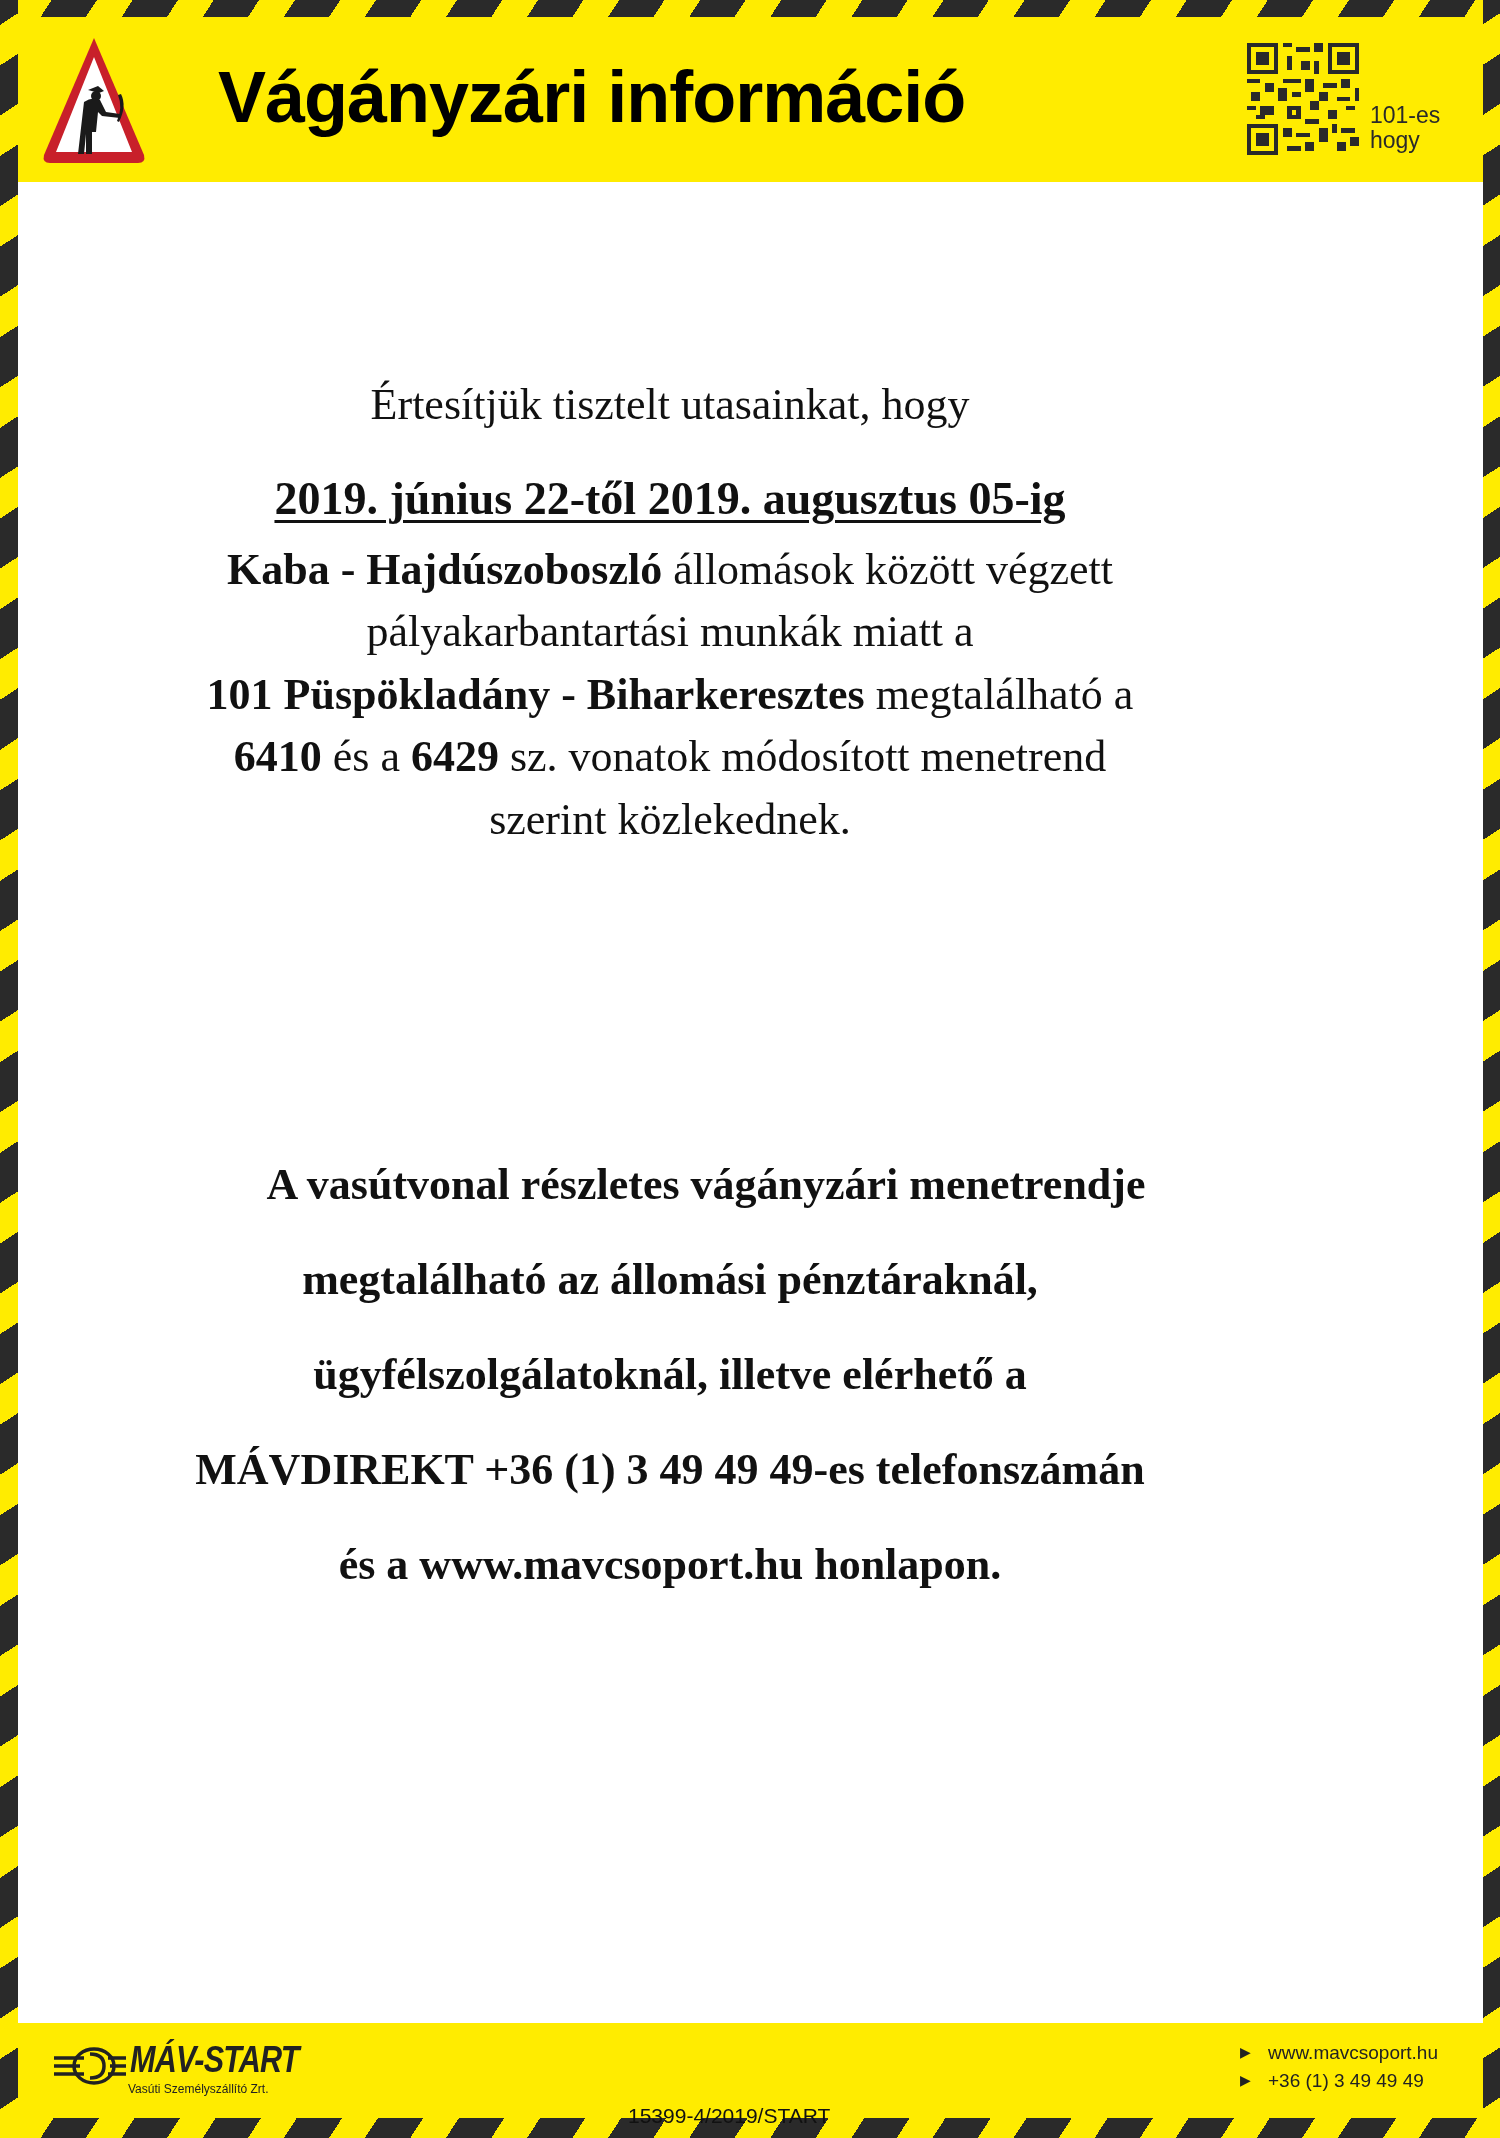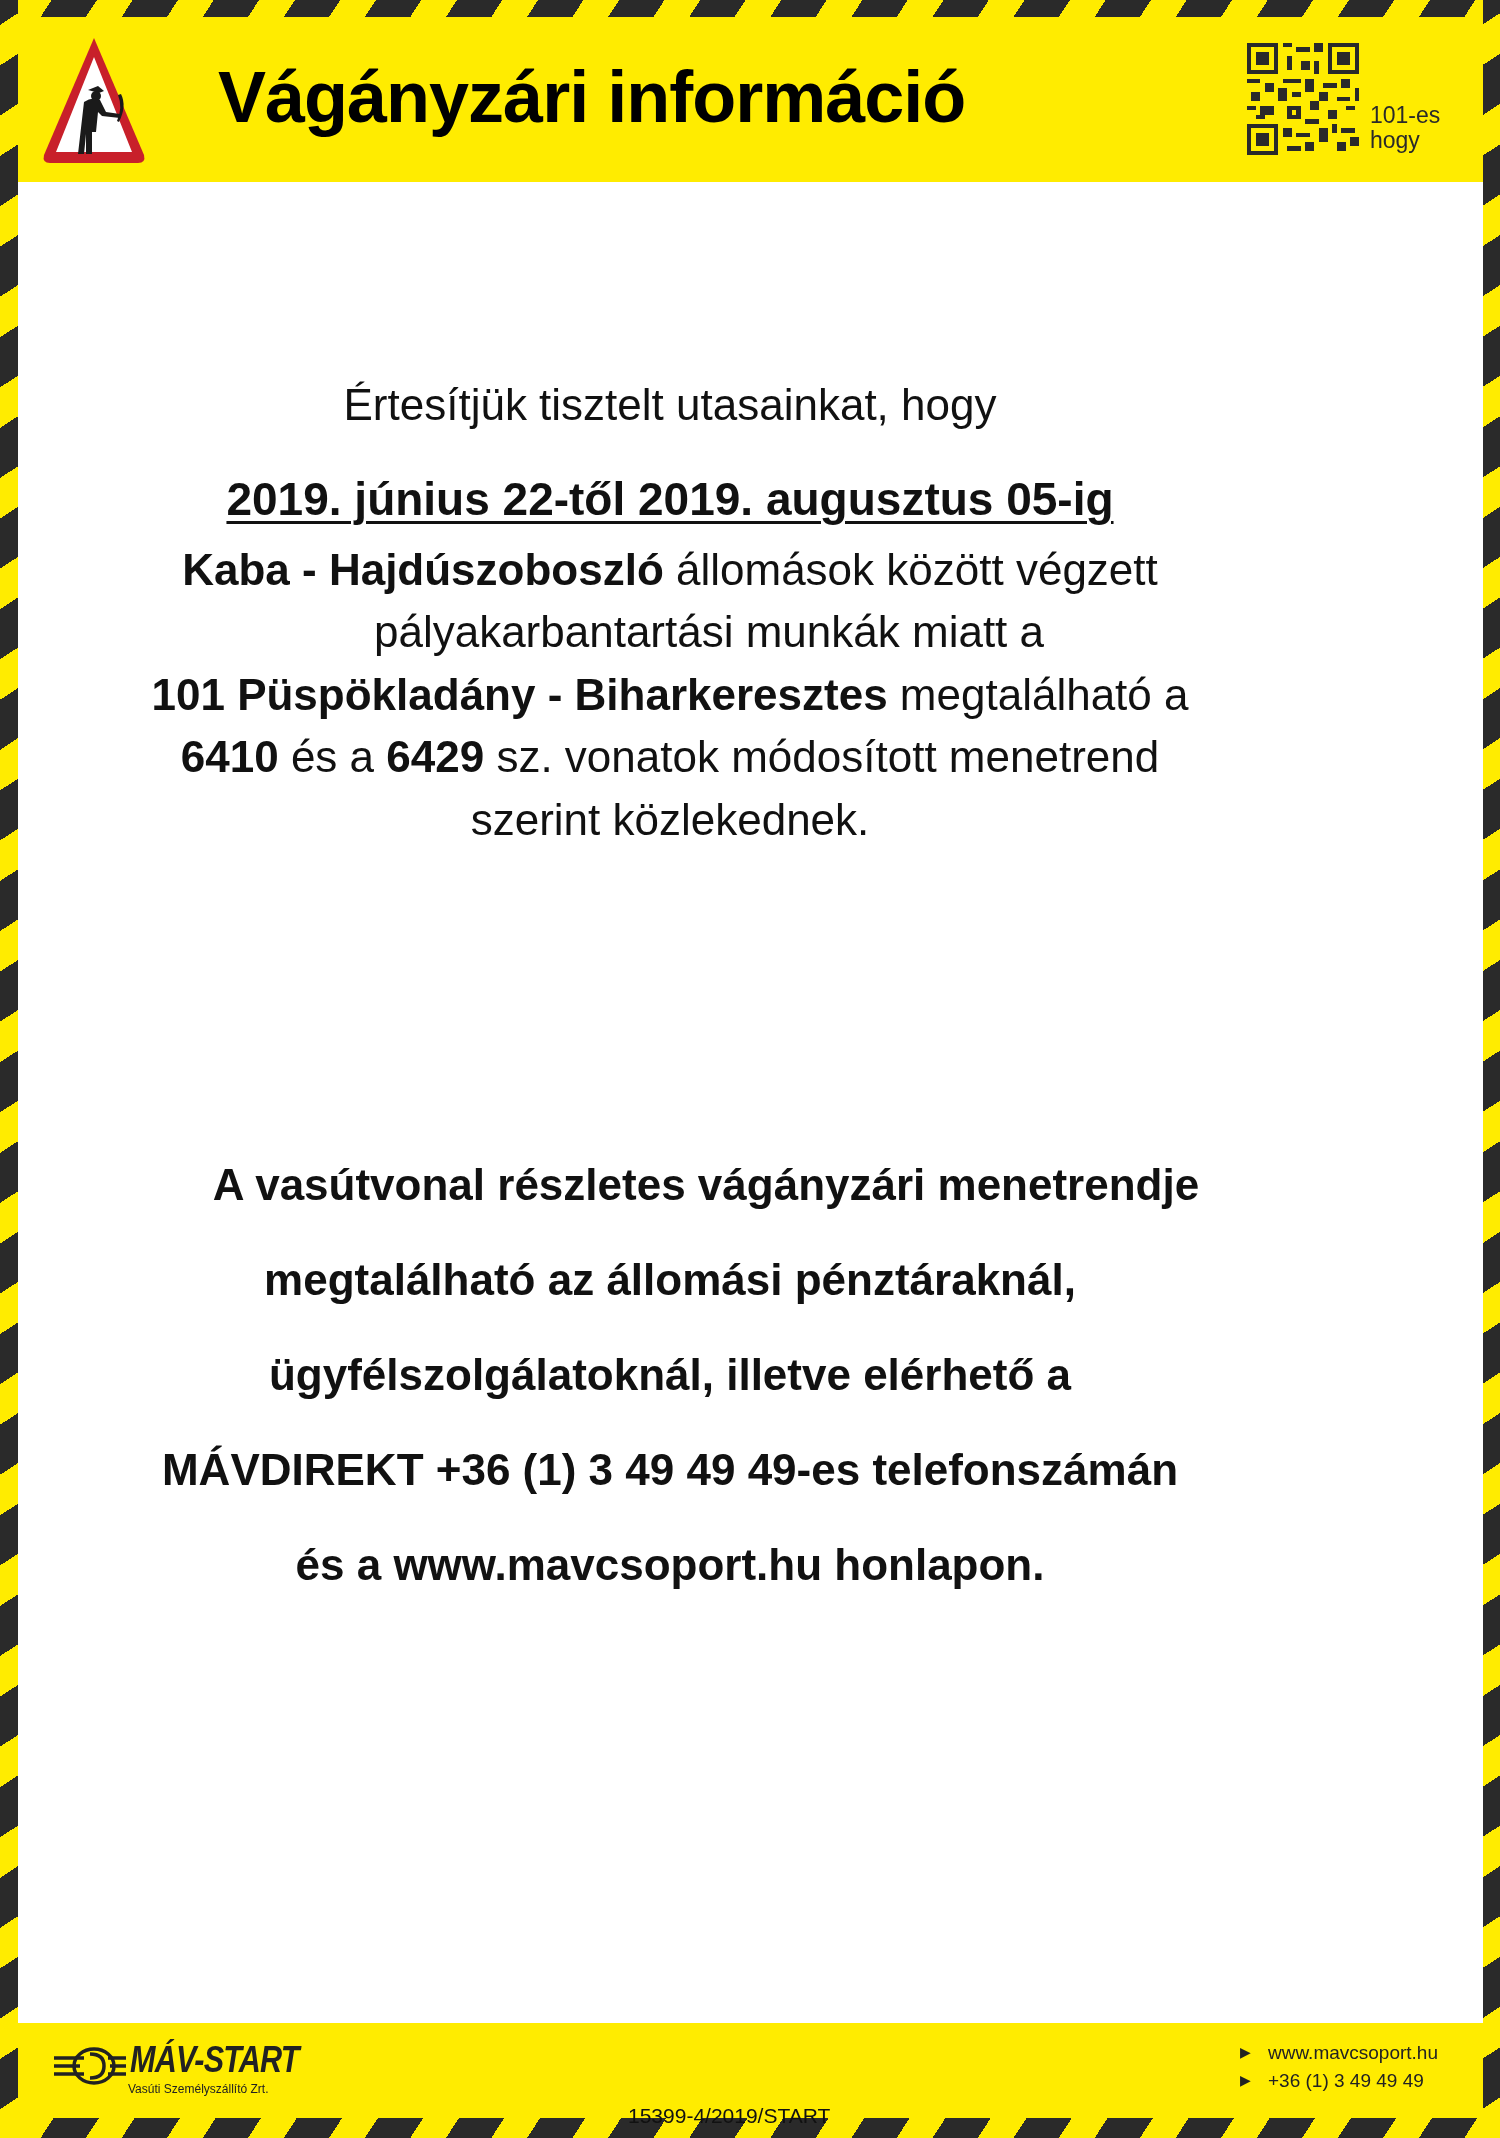--- a/index.html
+++ b/index.html
@@ -14,27 +14,27 @@
   #stripe-left { left: 0; width: 18px; }
   #stripe-right { right: 0; width: 17px; }
   .band { position: absolute; left: 18px; right: 17px; background: #ffec00; }
   #header-band { top: 17px; height: 165px; }
   #footer-band { top: 2023px; height: 95px; }
   #warning-sign { position: absolute; left: 38px; top: 30px; width: 112px; height: 140px; }
   #title { position: absolute; left: 218px; top: 52px; font-size: 72px; font-weight: bold; color: #000000;
            letter-spacing: -1px; white-space: nowrap; line-height: 90px; }
   #qr { position: absolute; left: 1247px; top: 43px; width: 112px; height: 112px; }
   #line-label { position: absolute; left: 1370px; top: 103px; font-size: 23px; font-weight: normal; color: #2a2a2a; line-height: 25px; }
-  .center { position: absolute; left: 0; width: 1340px; text-align: center; white-space: nowrap; color: #111; }
+  .center { position: absolute; left: 0; width: 1340px; text-align: center; white-space: nowrap; color: #111; font-family: Liberation Serif, serif; }
   .p1 { font-size: 44px; line-height: 62px; }
   .b { font-weight: bold; }
   #intro { top: 374px; }
   #date { top: 468px; font-size: 46px; font-weight: bold; text-decoration: underline; text-decoration-thickness: 3px; text-underline-offset: 6px; line-height: 62px; }
   #body1 { top: 539px; }
-  #body2 { top: 601px; padding-left: 39px; }
+  #body2 { top: 601px; }
   #body3 { top: 664px; }
   #body4 { top: 726px; }
   #body5 { top: 789px; }
   .p2 { font-size: 44px; font-weight: bold; line-height: 60px; }
   #info1 { top: 1155px; padding-left: 36px; } #info2 { top: 1250px; } #info3 { top: 1345px; } #info4 { top: 1440px; } #info5 { top: 1535px; }
   #logo { position: absolute; left: 50px; top: 2040px; width: 240px; height: 70px; }
   #logo-text { position: absolute; left: 130px; top: 2040px; font-size: 36px; font-weight: bold; font-style: italic;
                color: #222; letter-spacing: -1px; line-height: 40px; transform: scaleX(0.85); transform-origin: left; }
   #logo-sub { position: absolute; left: 128px; top: 2082px; font-size: 12px; color: #222; line-height: 14px; }
   .contact { position: absolute; left: 1206px; font-size: 19px; color: #222; line-height: 22px; white-space: nowrap; padding-left: 34px; }

